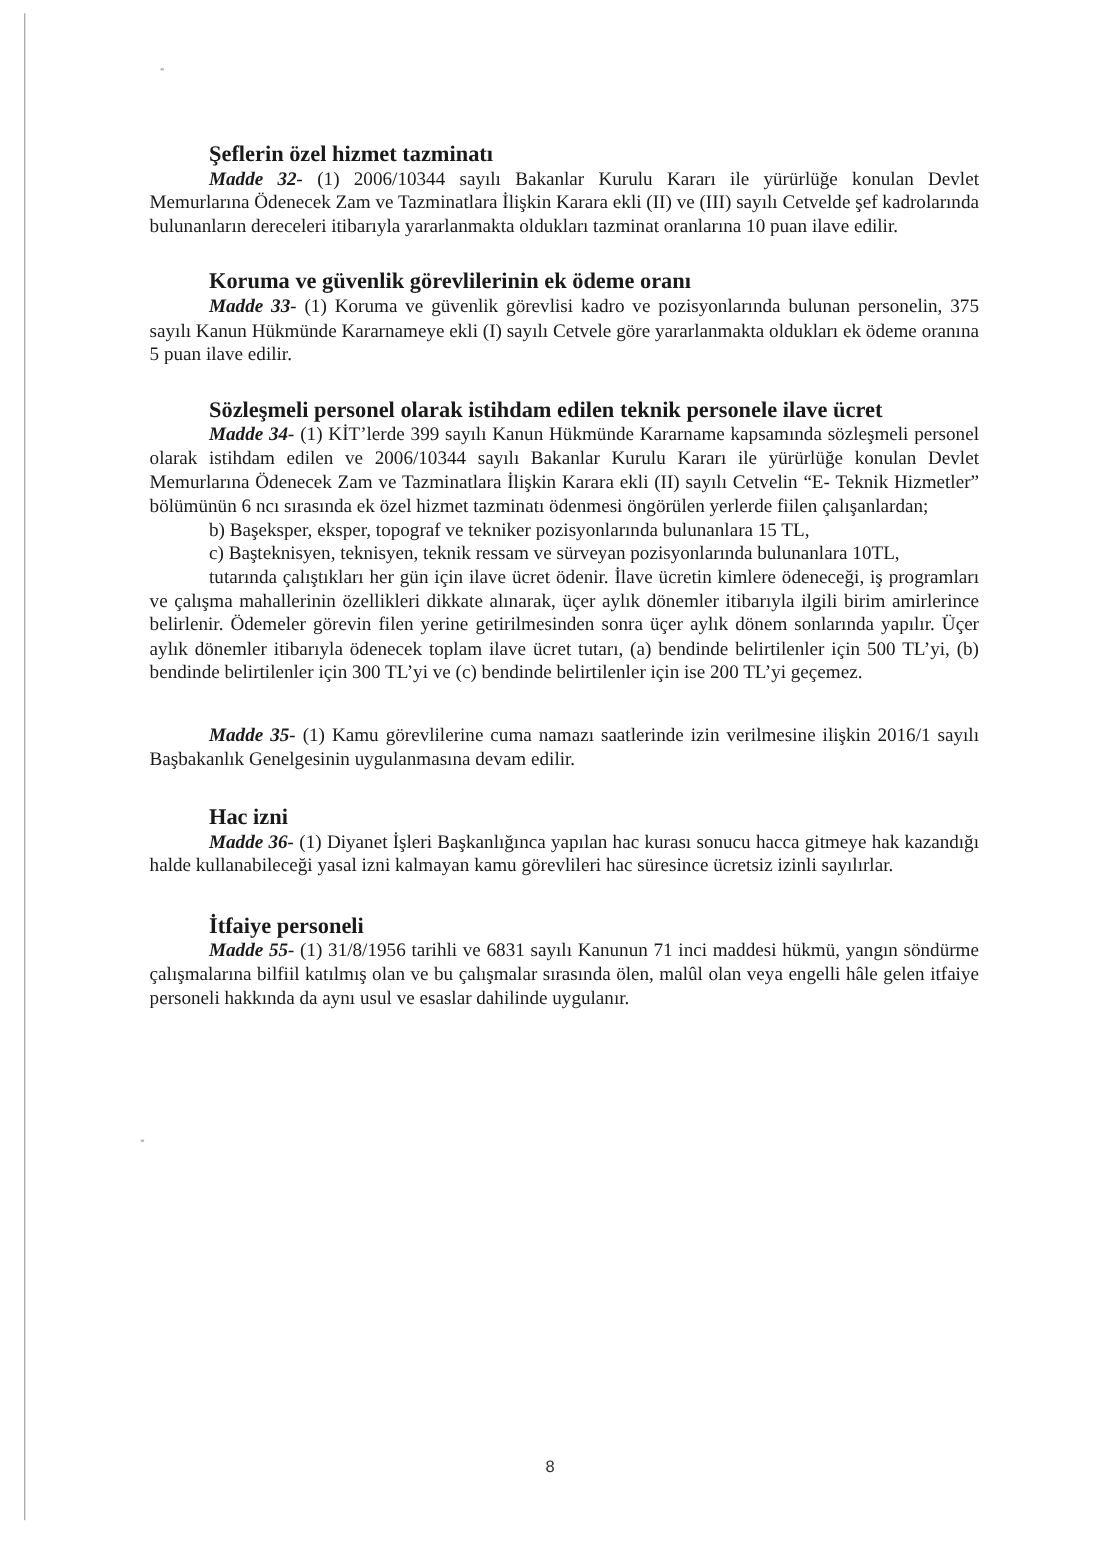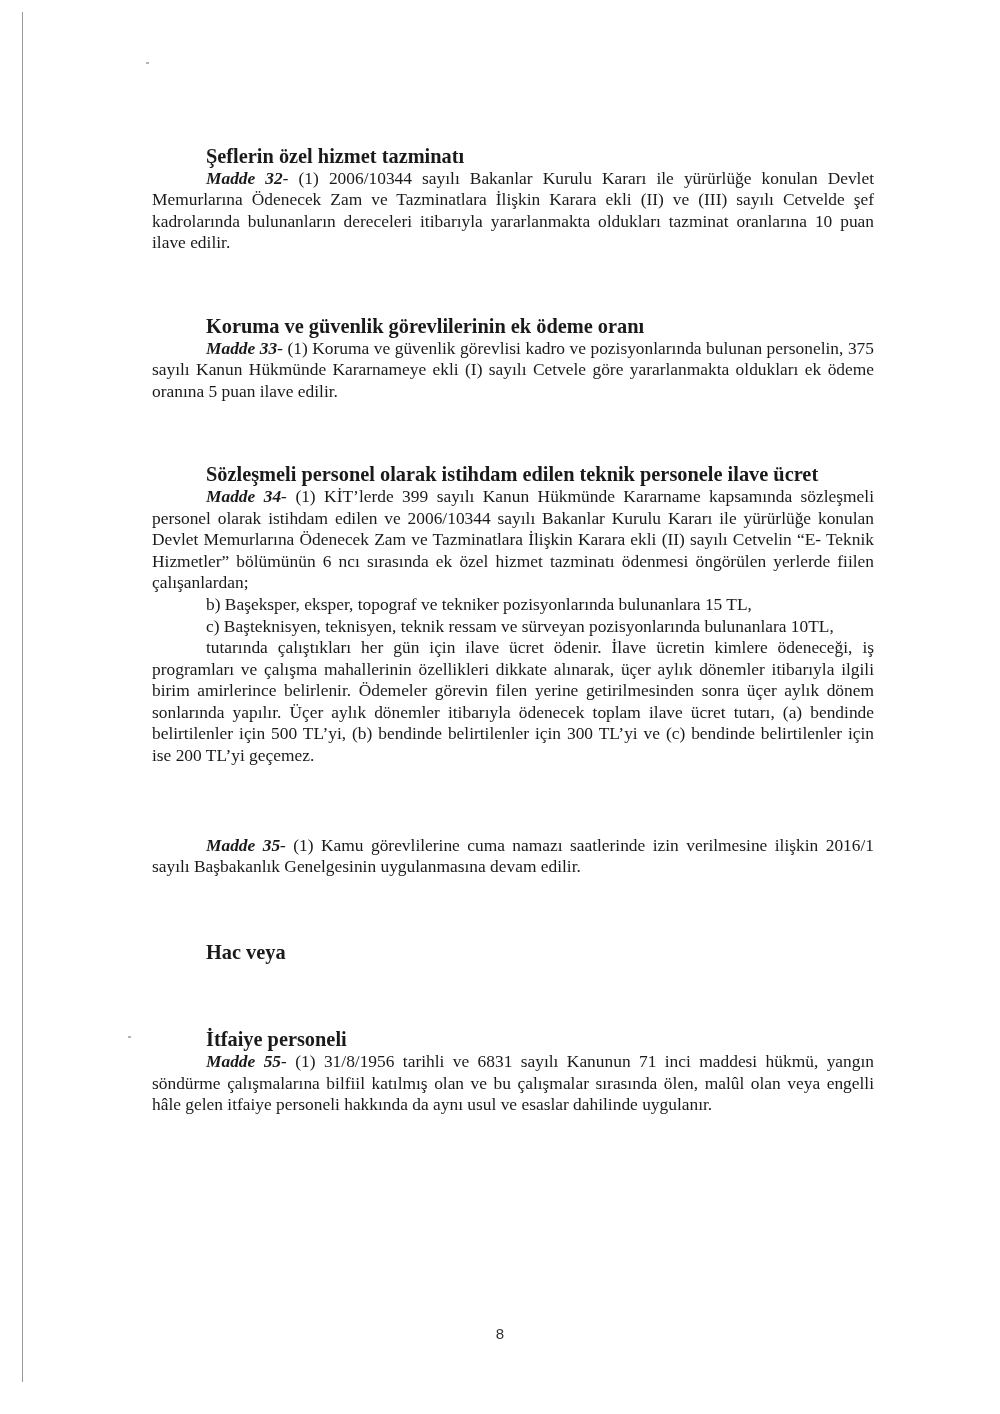--- a/index.html
+++ b/index.html
@@ -9,21 +9,21 @@
   }
   .scan-line {
     position: absolute; left: 22px; top: 12px; width: 1px; height: 1370px;
     background: #9a9a9a;
   }
   .speck { position: absolute; width: 3px; height: 2px; background: #b5b5b5; }
   .page {
     position: absolute; left: 136px; top: 130px; width: 754px;
     font-size: 17.4px; line-height: 21.6px;
   }
-  .section { margin: 16px; }
+  .section { margin: 0; }
   .heading {
     font-weight: bold; padding-left: 54px; margin: 0;
   }
   p { margin: 0; text-align: justify; }
   .indent { text-indent: 54px; }
   .madde { font-weight: bold; font-style: italic; }
   .gap-m { height: 30px; }
   .page-number {
     position: absolute; left: 0; width: 1000px; top: 1325px; text-align: center;
     font-family: "Liberation Sans", sans-serif; font-size: 15px; color: #333;
@@ -58,21 +58,22 @@
     <p class="indent">tutarında çalıştıkları her gün için ilave ücret ödenir. İlave ücretin kimlere ödeneceği, iş programları ve çalışma mahallerinin özellikleri dikkate alınarak, üçer aylık dönemler itibarıyla ilgili birim amirlerince belirlenir. Ödemeler görevin filen yerine getirilmesinden sonra üçer aylık dönem sonlarında yapılır. Üçer aylık dönemler itibarıyla ödenecek toplam ilave ücret tutarı, (a) bendinde belirtilenler için 500 TL’yi, (b) bendinde belirtilenler için 300 TL’yi ve (c) bendinde belirtilenler için ise 200 TL’yi geçemez.</p>
   </section>
   <div class="gap-m" style="height:36px"></div>
 
   <section class="section">
     <p class="indent"><span class="madde">Madde 35-</span><span> (1) Kamu görevlilerine cuma namazı saatlerinde izin verilmesine ilişkin 2016/1 sayılı Başbakanlık Genelgesinin uygulanmasına devam edilir.</span></p>
   </section>
   <div class="gap-m" style="height:32px"></div>
 
   <section class="section">
-    <h3 class="heading">Hac veya</h3>
+    <h3 class="heading">Hac izni</h3>
+    <p class="indent"><span class="madde">Madde 36-</span><span> (1) Diyanet İşleri Başkanlığınca yapılan hac kurası sonucu hacca gitmeye hak kazandığı halde kullanabileceği yasal izni kalmayan kamu görevlileri hac süresince ücretsiz izinli sayılırlar.</span></p>
   </section>
   <div class="gap-m" style="height:34px"></div>
 
   <section class="section">
     <h3 class="heading">İtfaiye personeli</h3>
     <p class="indent"><span class="madde">Madde 55-</span><span> (1) 31/8/1956 tarihli ve 6831 sayılı Kanunun 71 inci maddesi hükmü, yangın söndürme çalışmalarına bilfiil katılmış olan ve bu çalışmalar sırasında ölen, malûl olan veya engelli hâle gelen itfaiye personeli hakkında da aynı usul ve esaslar dahilinde uygulanır.</span></p>
   </section>
   <div class="gap-m" style="height:34px"></div>
 
   <section class="section">

